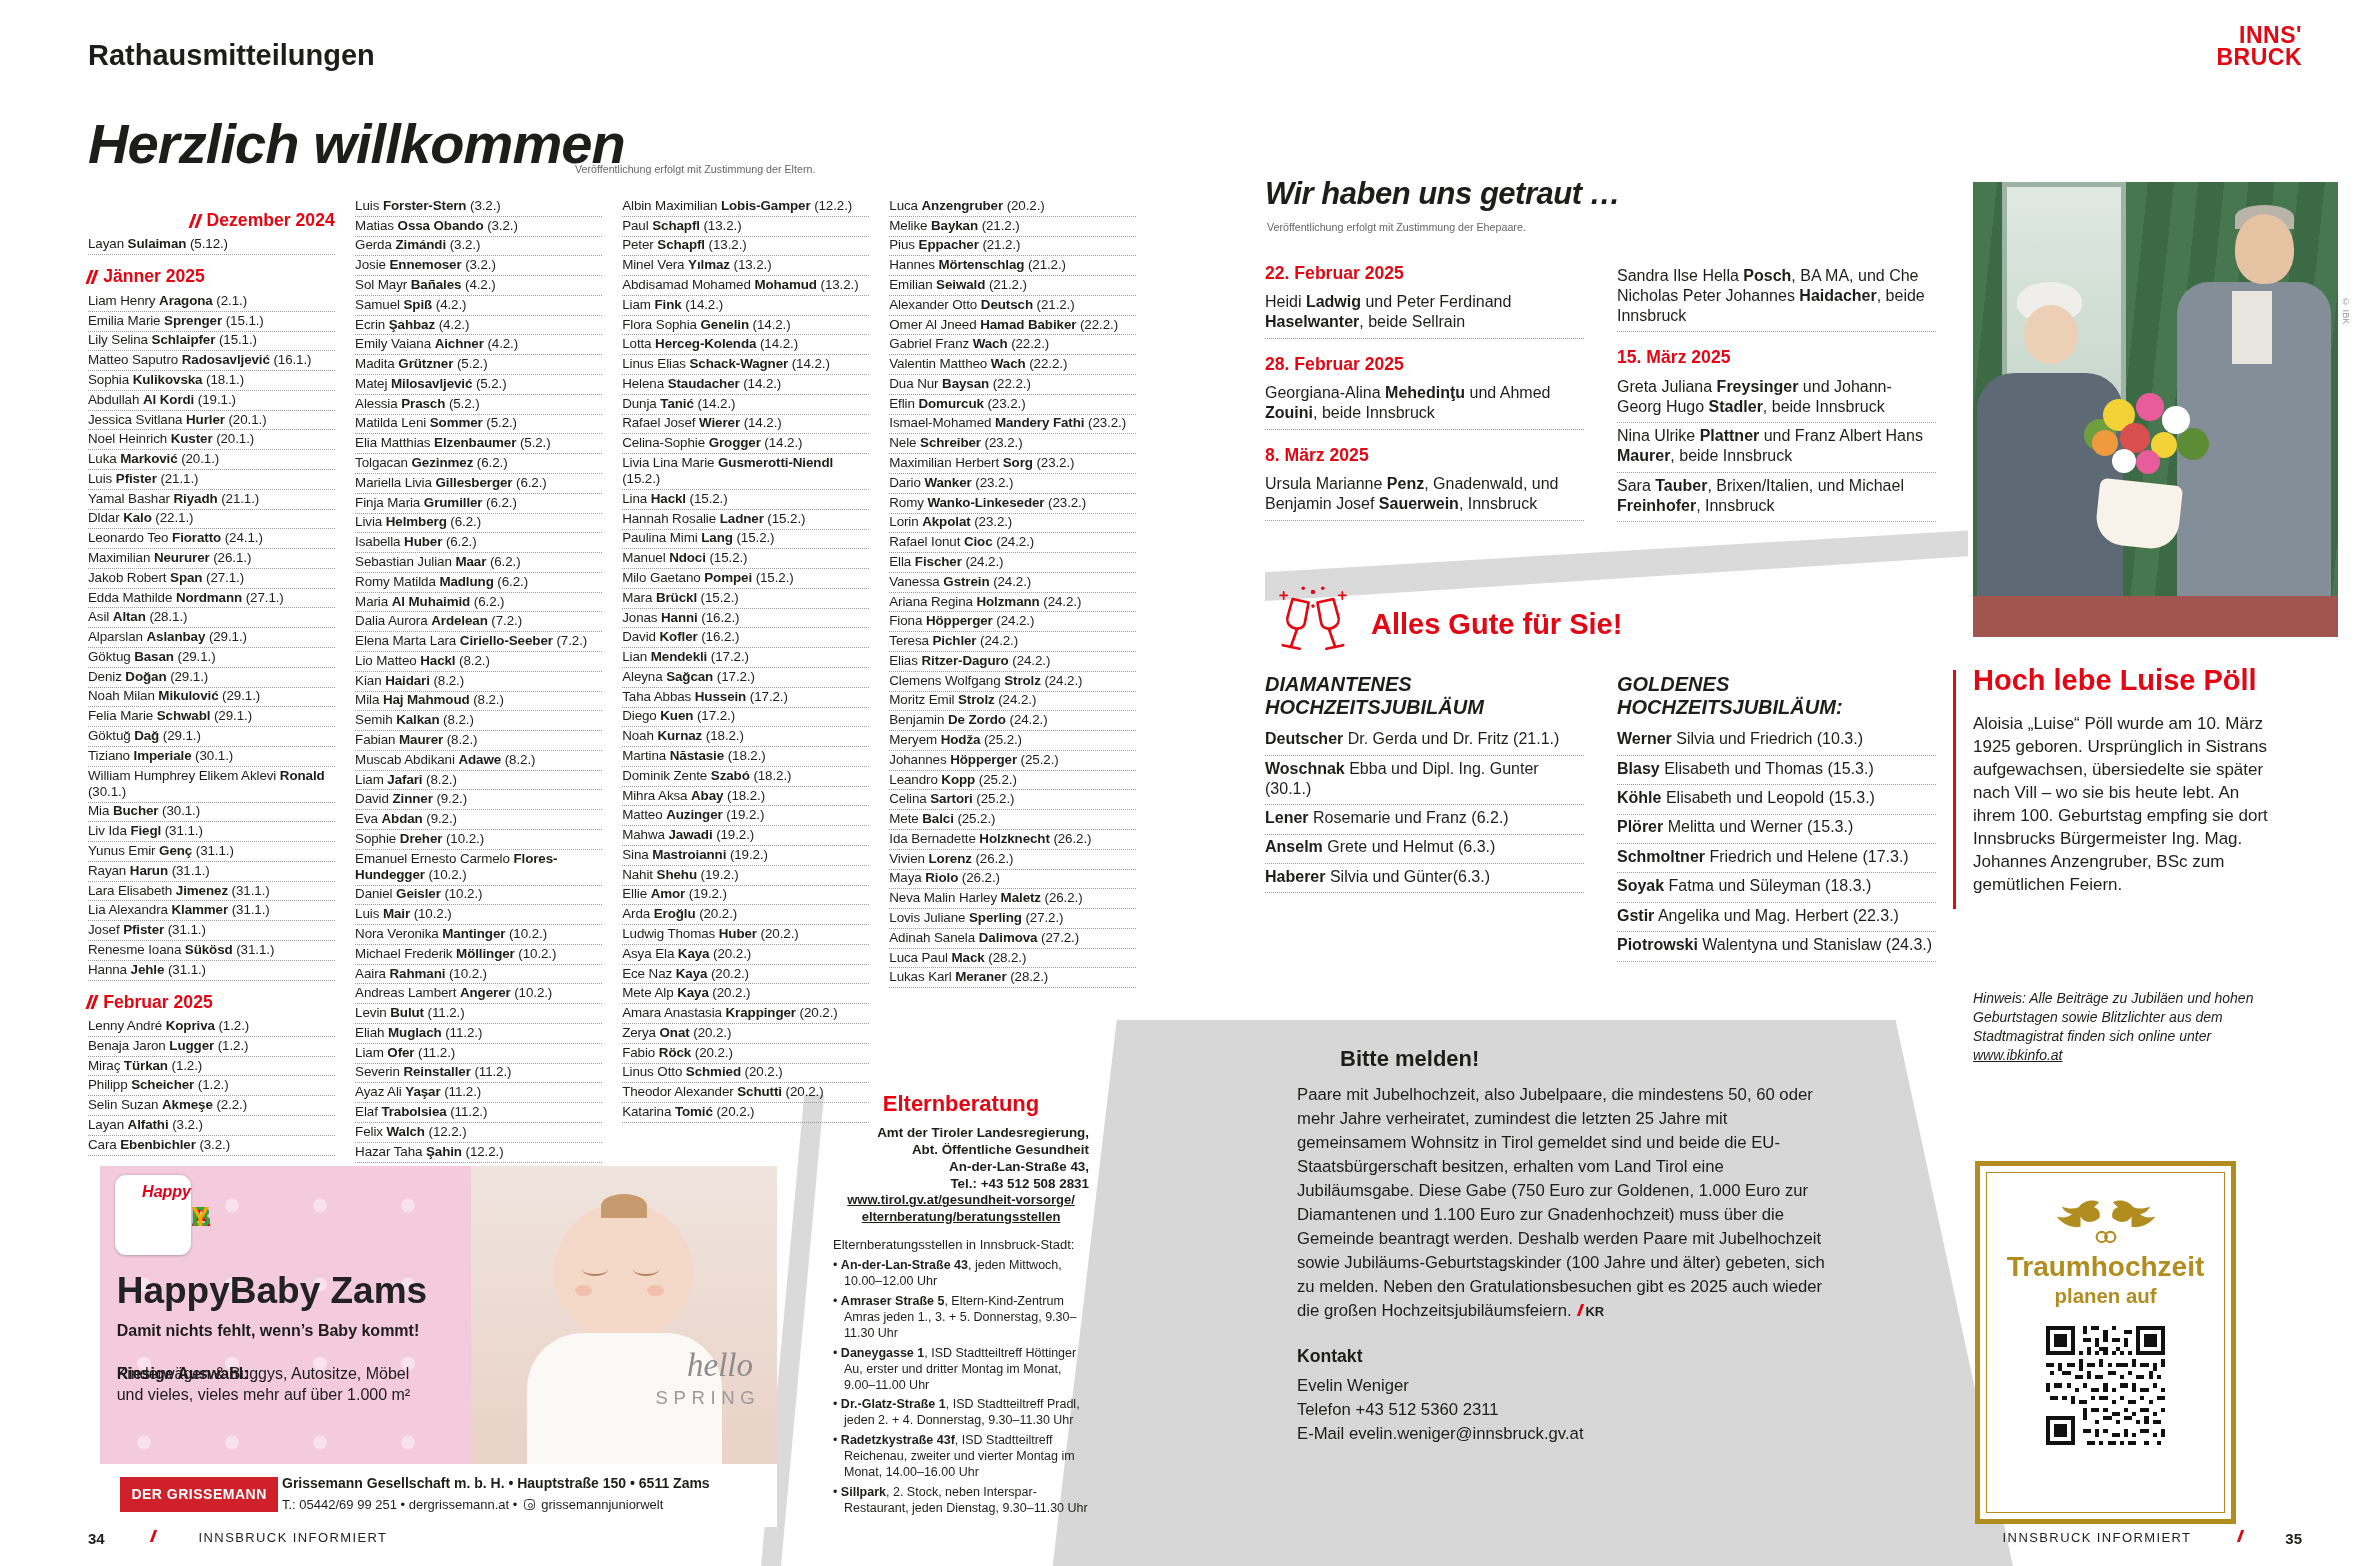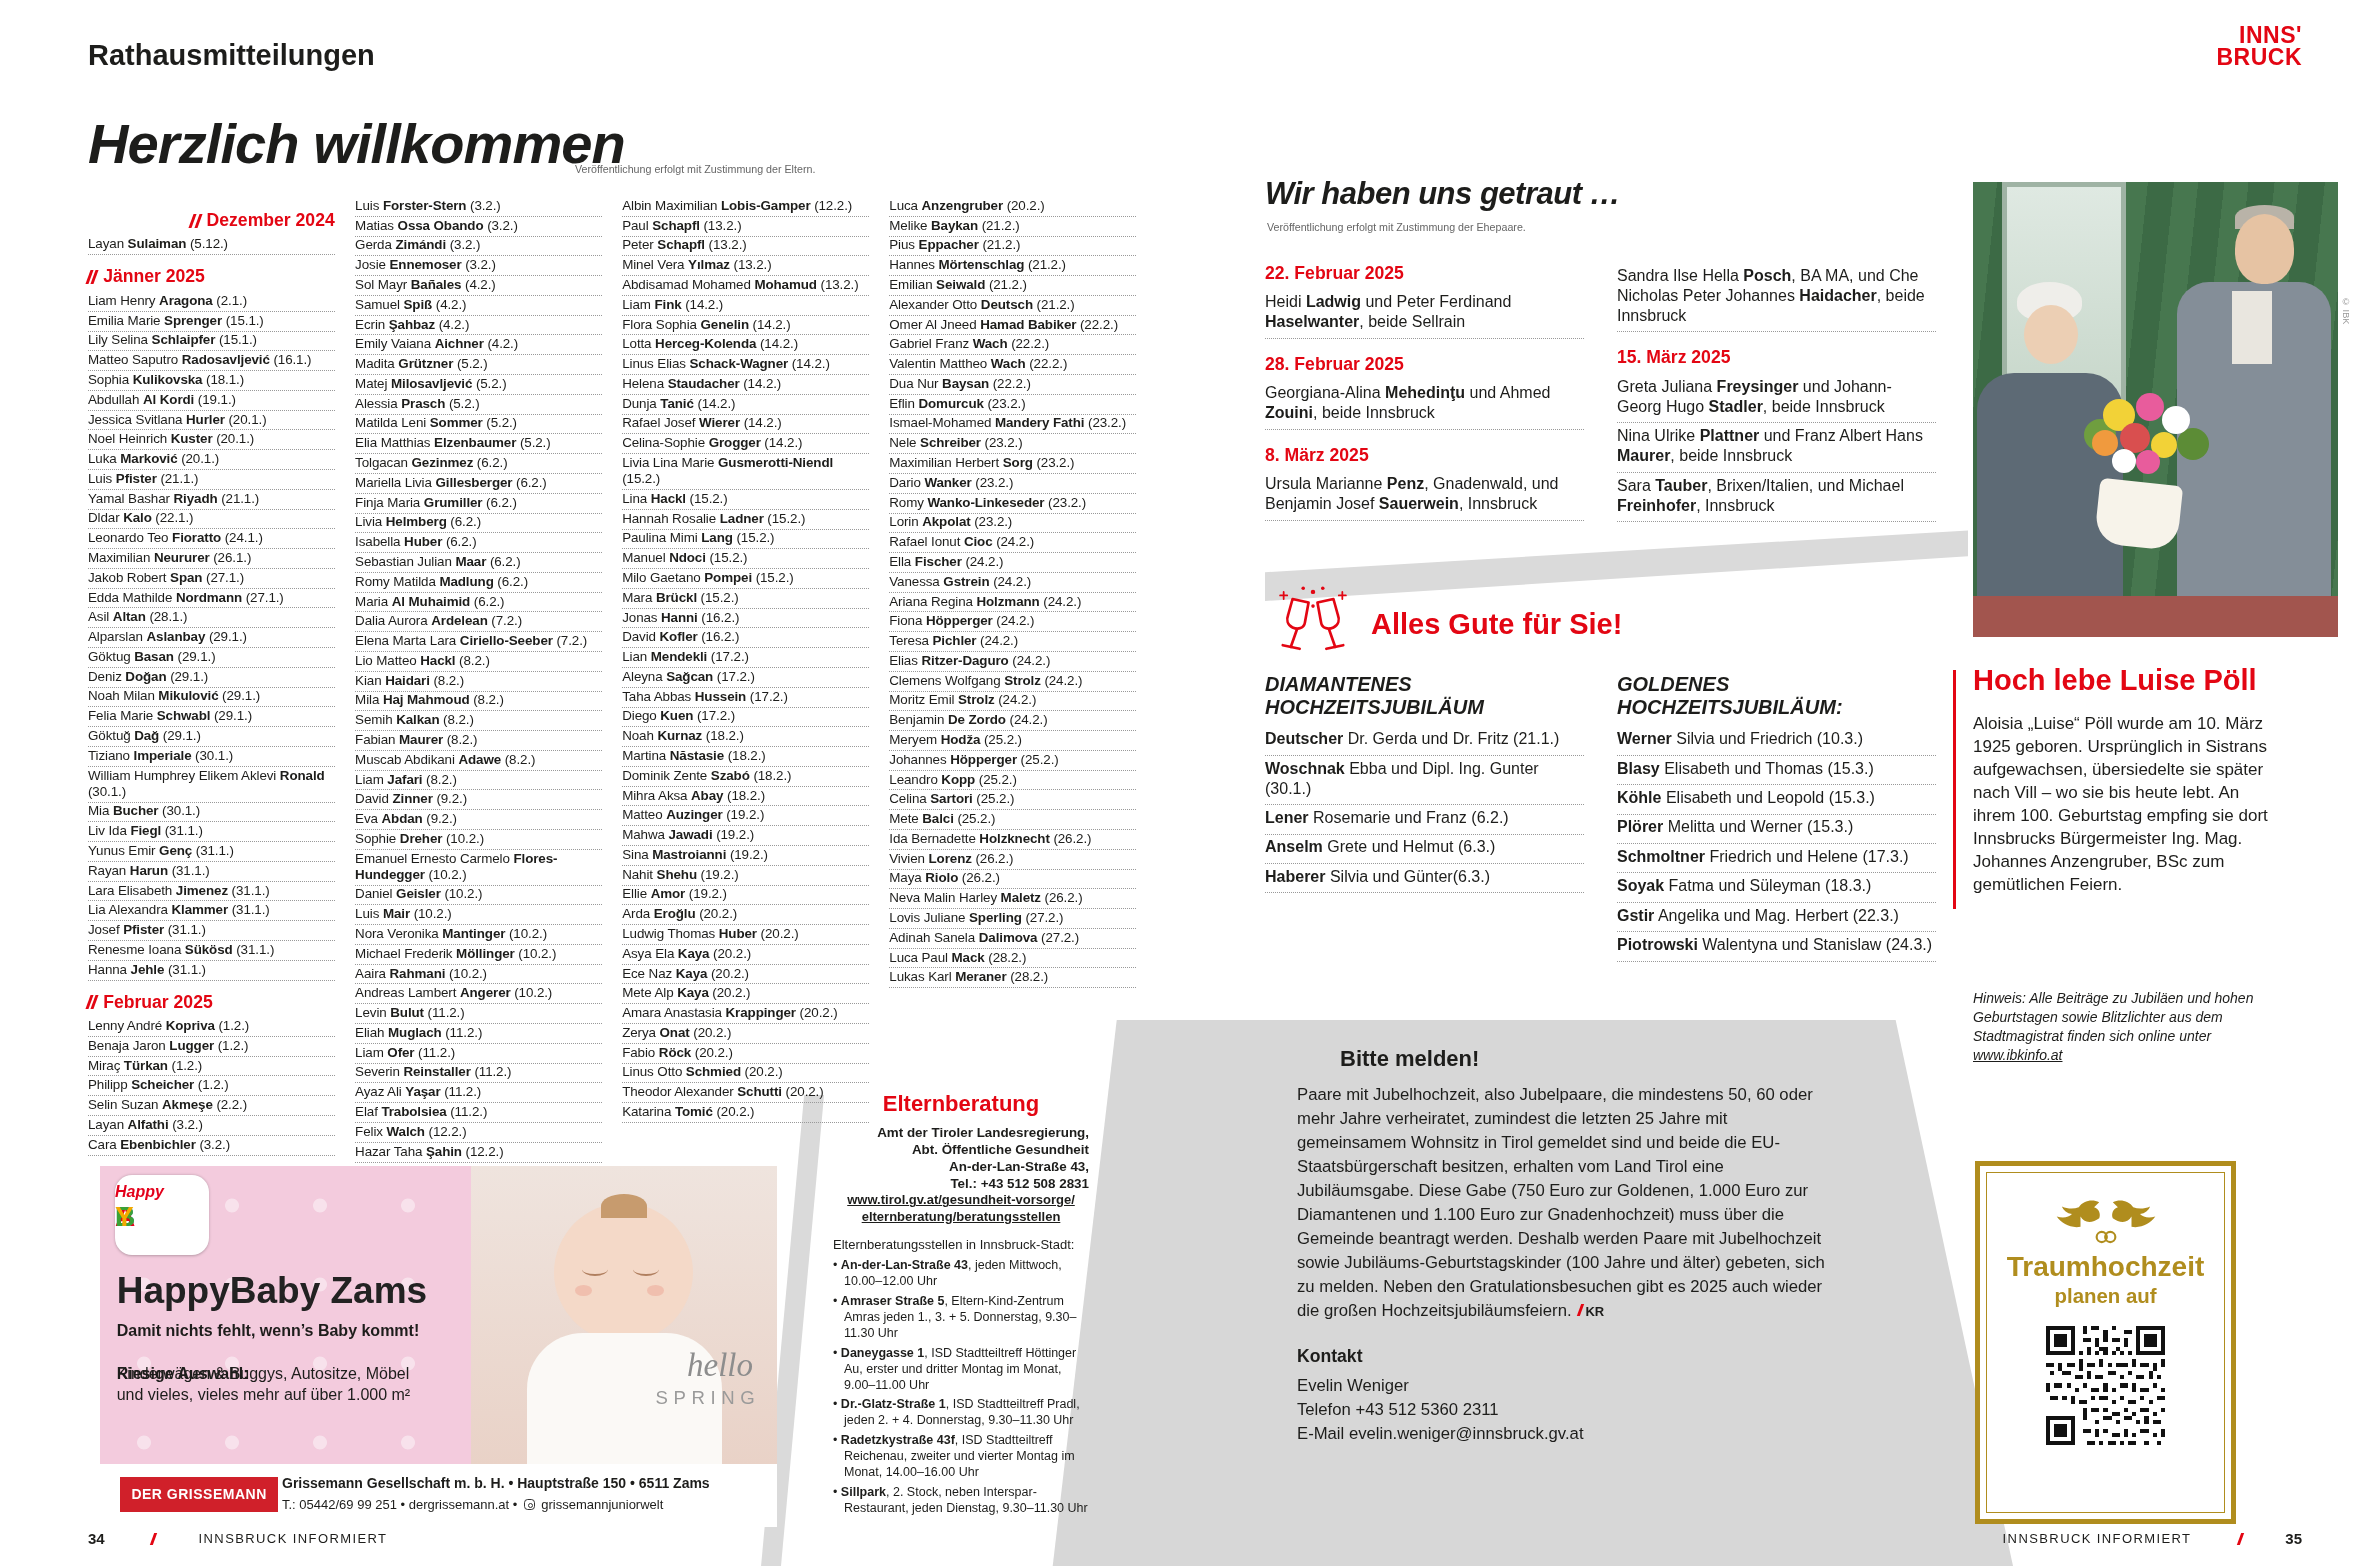--- a/index.html
+++ b/index.html
@@ -105,21 +105,21 @@
   .hb-photo { right:0; top:0; width:306px; height:298px; background:linear-gradient(180deg,#efe4de,#e9d2c7); }
   .hb-head { left:83px; top:37px; width:139px; height:139px; background:#f4d9c8; border-radius:50%; }
   .hb-hair { left:130px; top:28px; width:46px; height:24px; background:#c79b6e; border-radius:50% 50% 0 0; }
   .hb-eye { width:26px; height:13px; border-bottom:2.8px solid #b07f5f; border-radius:50%; top:97px; }
   .hb-eye.l { left:111px; } .hb-eye.r { left:162px; }
   .hb-cheek { width:16.7px; height:11px; background:#eeb3a2; border-radius:50%; top:119px; opacity:.7; }
   .hb-cheek.l { left:104px; } .hb-cheek.r { left:176px; }
   .hb-onesie { left:56px; top:167px; width:195px; height:131px; background:#fbf9f6; border-radius:56px 56px 0 0; }
   .hb-hello { right:24px; top:181px; font-family:"Liberation Serif", serif; font-style:italic; font-size:33px; color:#8d8d8d; }
   .hb-spring { right:16.7px; top:221px; font-size:18.6px; letter-spacing:5.6px; color:#9a9a9a; }
-  .hb-logo { left:15px; top:9.3px; width:94px; height:80px; background:#fff; border-radius:17px; text-align:left;
+  .hb-logo { left:15px; top:9.3px; width:76px; height:80px; background:#fff; border-radius:11px; text-align:right;
              box-shadow:0 0.9px 2.8px rgba(0,0,0,.25); }
   .hb-logo-top { position:relative !important; top:7.4px; color:#e3001b; font-style:italic; font-size:16px; font-weight:bold; }
   .hb-logo-word { position:relative !important; top:7.4px; font-size:28px; font-weight:800; letter-spacing:0.9px; }
   .hb-title { left:16.7px; top:104px; font-size:37px; font-weight:800; color:#222; }
   .hb-sub { left:16.7px; top:156px; font-size:16px; font-weight:bold; }
   .hb-body { left:16.7px; top:197px; width:315px; font-size:16px; line-height:21.3px; }
   .hb-bar { left:0; bottom:0; width:100%; height:63px; background:#fff; }
   .hb-griss { left:20.4px; top:13px; background:#d0202a; color:#fff; font-weight:bold; font-size:14px;
               padding:9.3px 11px; letter-spacing:0.5px; }
   .hb-info1 { left:182px; top:11px; font-size:14px; font-weight:bold; }
@@ -130,21 +130,21 @@
 
   
   .ad-wed { left:1975px; top:1161px; width:261px; height:363px; background:#fff; border:5.6px solid #b08d1e; }
   .ad-wed-inner { position:absolute; inset:5.6px; border:1.9px solid #b08d1e; text-align:center; }
   .doves { width:102px; height:54px; margin:20.4px auto 3.7px; display:block; }
   .tw-line1 { font-size:28px; font-weight:800; color:#b08d1e; }
   .tw-line2 { font-size:20.4px; font-weight:bold; color:#b08d1e; margin-top:1.9px; }
   .qr { width:119px; height:119px; margin:18.6px auto 0; display:block; }
 
   
-  .footer { top:1530px; font-size:13px; letter-spacing:1.4px; display:flex; align-items:center; position:absolute;gap:40px; }
+  .footer { top:1530px; font-size:13px; letter-spacing:1.4px; display:flex; align-items:flex-start; position:absolute;gap:40px; }
   .f-left { left:88px; } .f-right { right:54px; }
   .pageno { font-size:15px; font-weight:bold; letter-spacing:0; }
 </style>
 </head>
 <body>
 
 <div class="page">
 
   <div class="deco band1"></div>
   <div class="deco wedge-left"></div>

